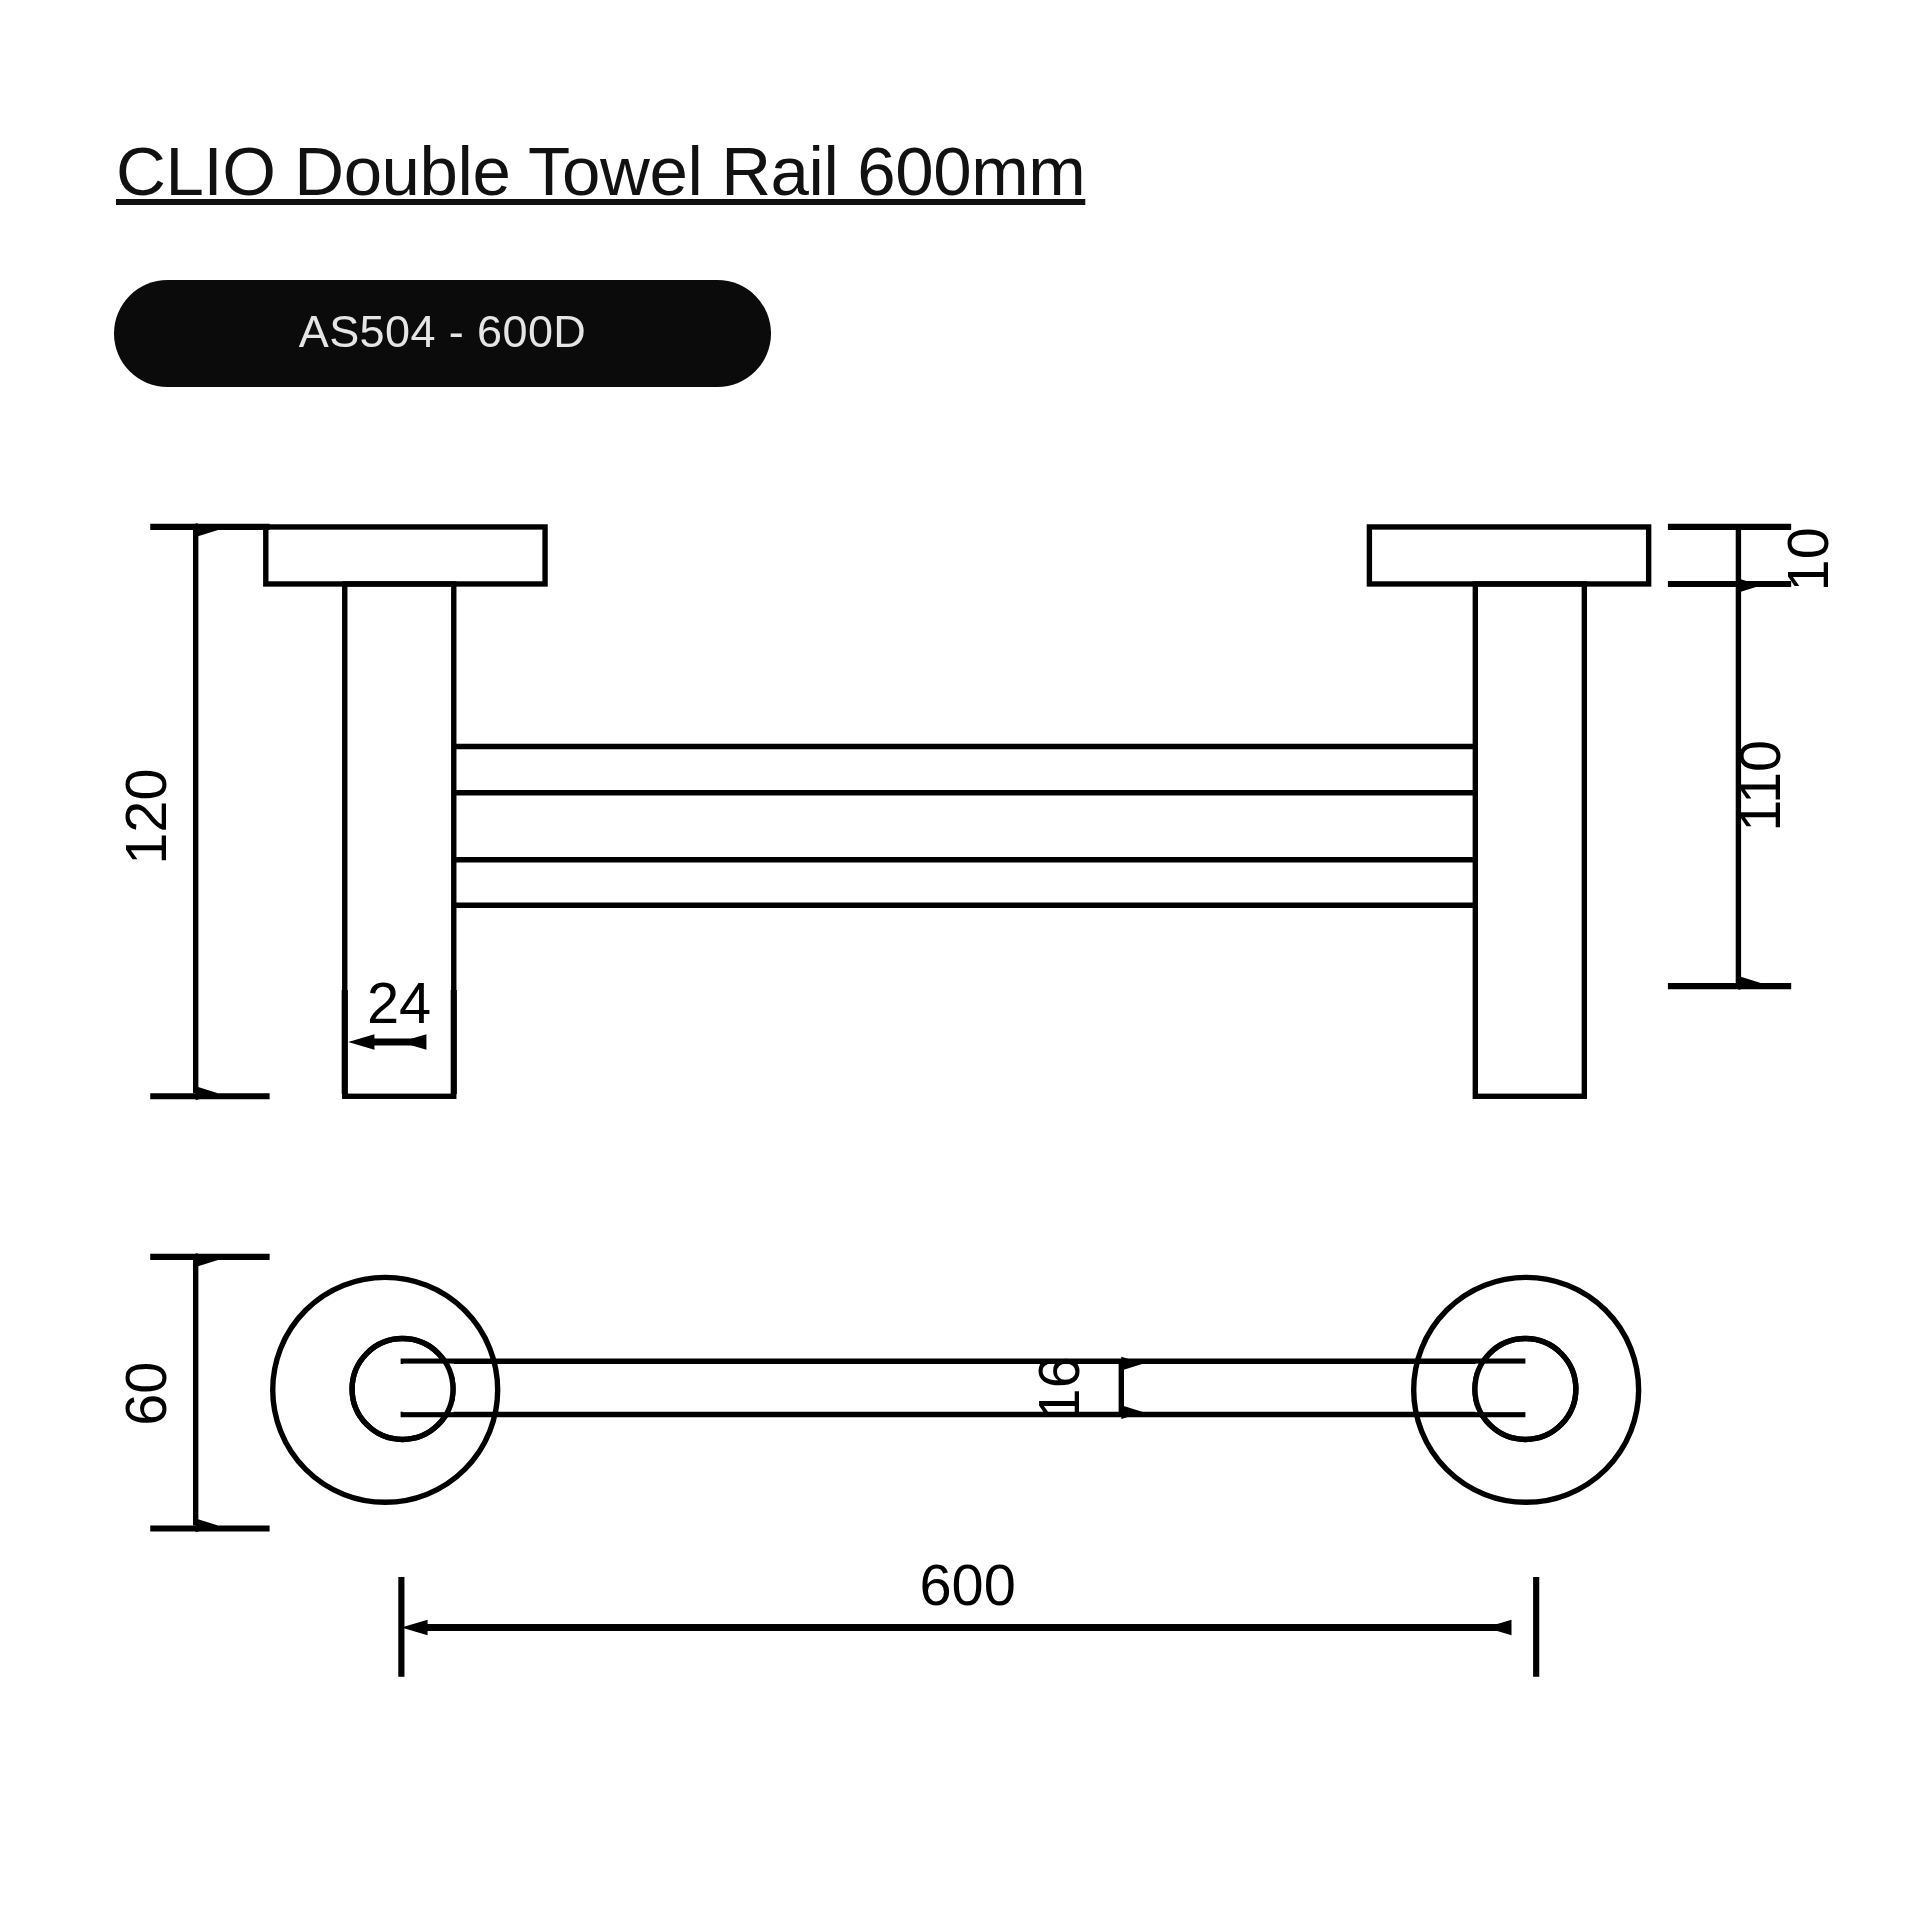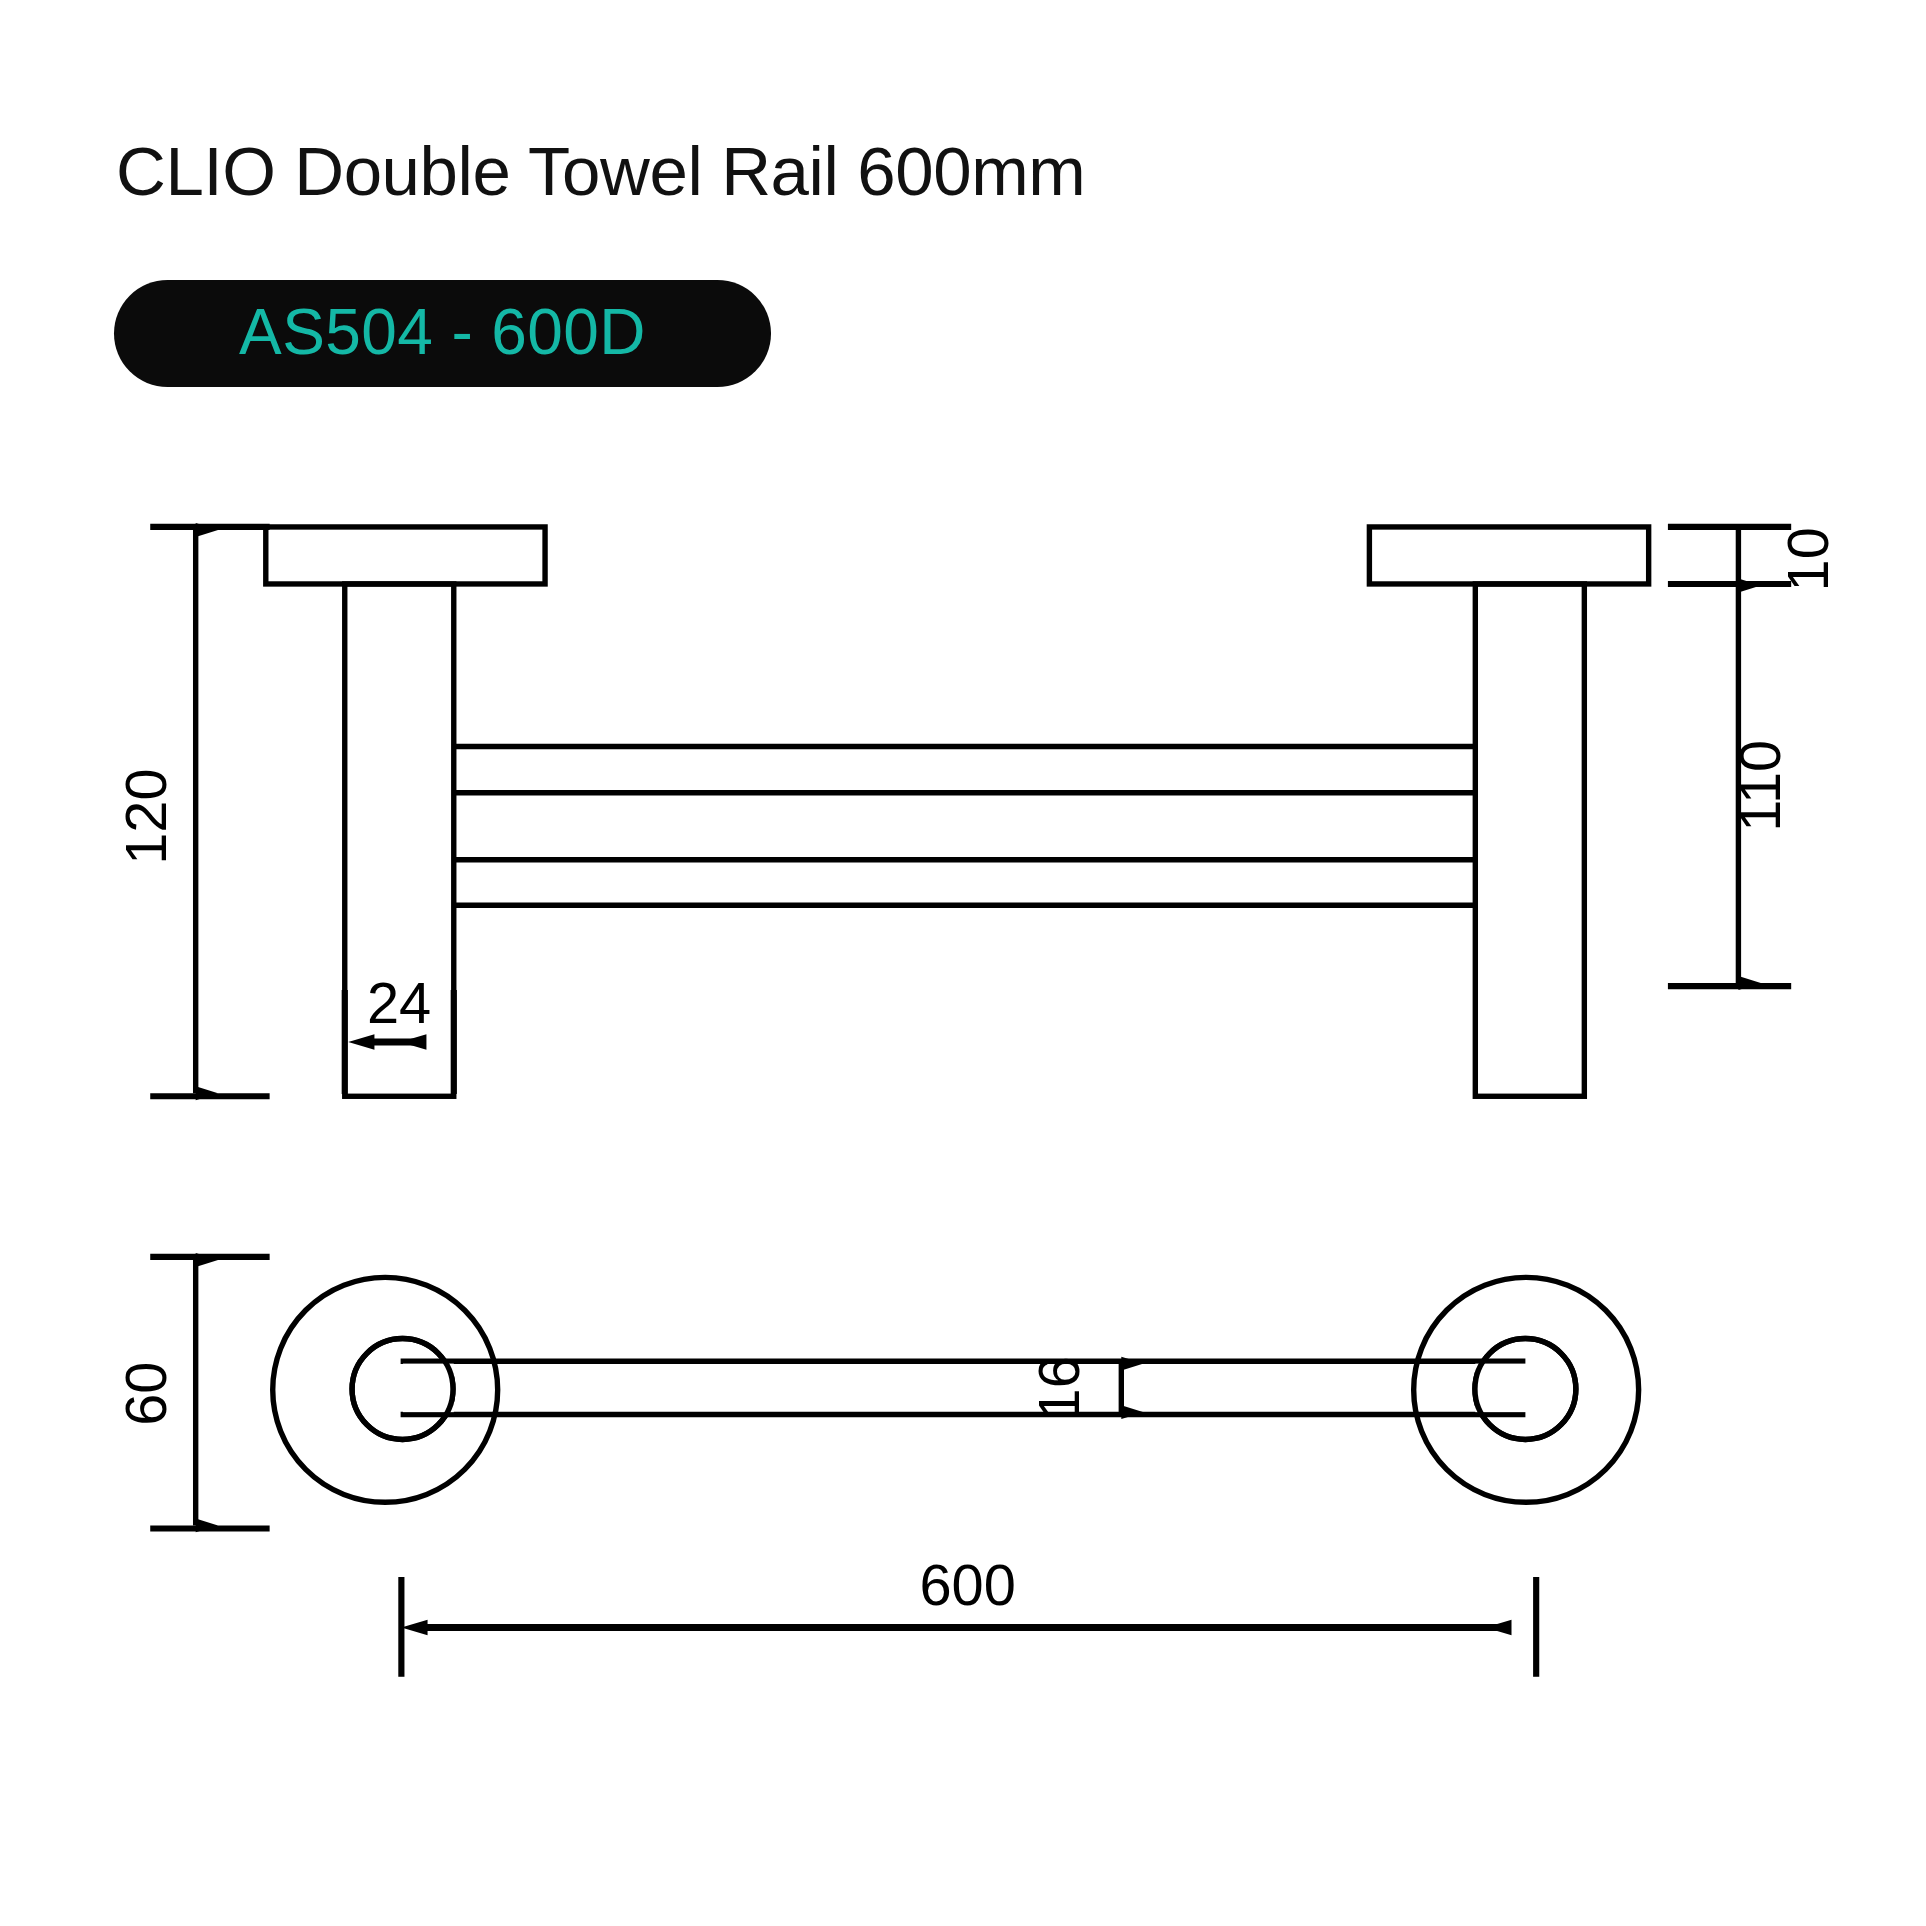--- a/index.html
+++ b/index.html
@@ -27,36 +27,37 @@
   .title-text {
     position: absolute;
     left: 116px;
     top: 137px;
     font-size: 69px;
     font-weight: 400;
     letter-spacing: -0.4px;
     white-space: nowrap;
     line-height: 1;
     color: #111111;
+    text-decoration: underline;
   }
   .code-badge {
     position: absolute;
     left: 114px;
     top: 280px;
     width: 657px;
     height: 107px;
     background: #0b0b0b;
     border-radius: 54px;
     display: flex;
     align-items: center;
     justify-content: center;
   }
   .code-badge span {
-    color: #14b8a6;
-    font-size: 64px;
+    color: #e5e5e5;
+    font-size: 45px;
     font-weight: 400;
     letter-spacing: 0.4px;
     white-space: nowrap;
     line-height: 1;
     margin-top: -3.1px;
   }
   svg.drawing {
     position: absolute;
     left: 0;
     top: 0;

